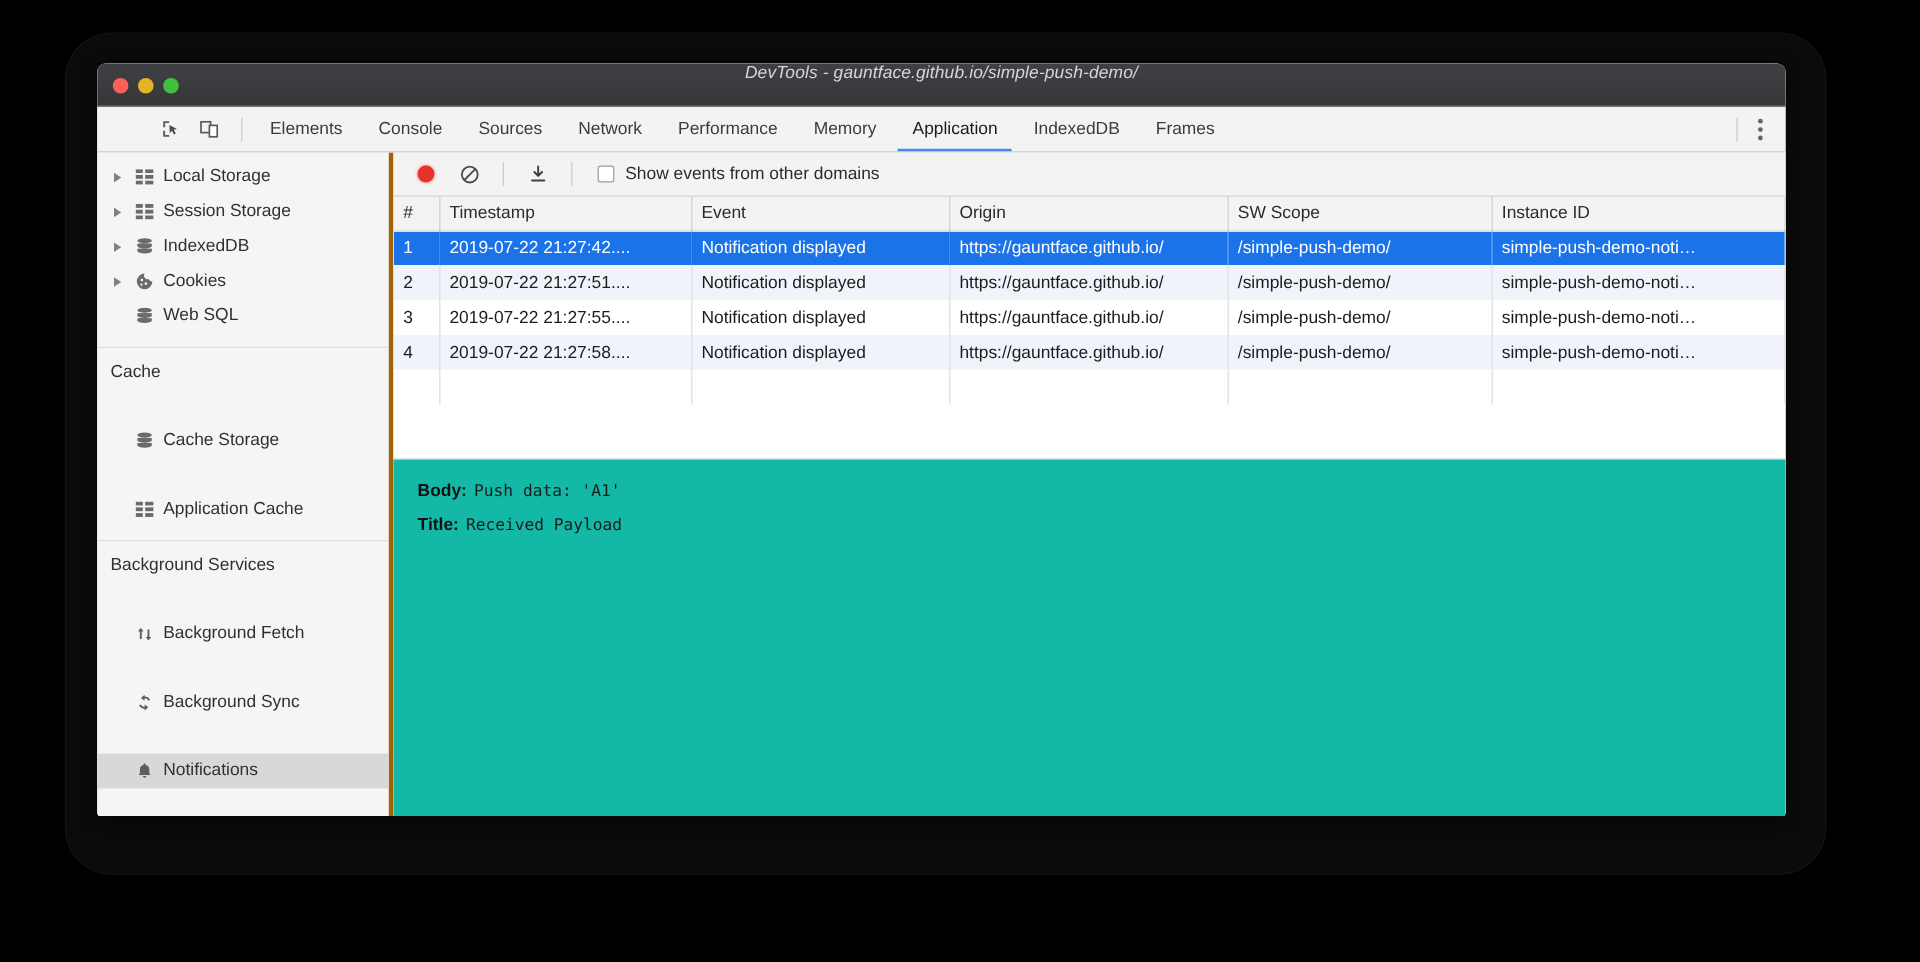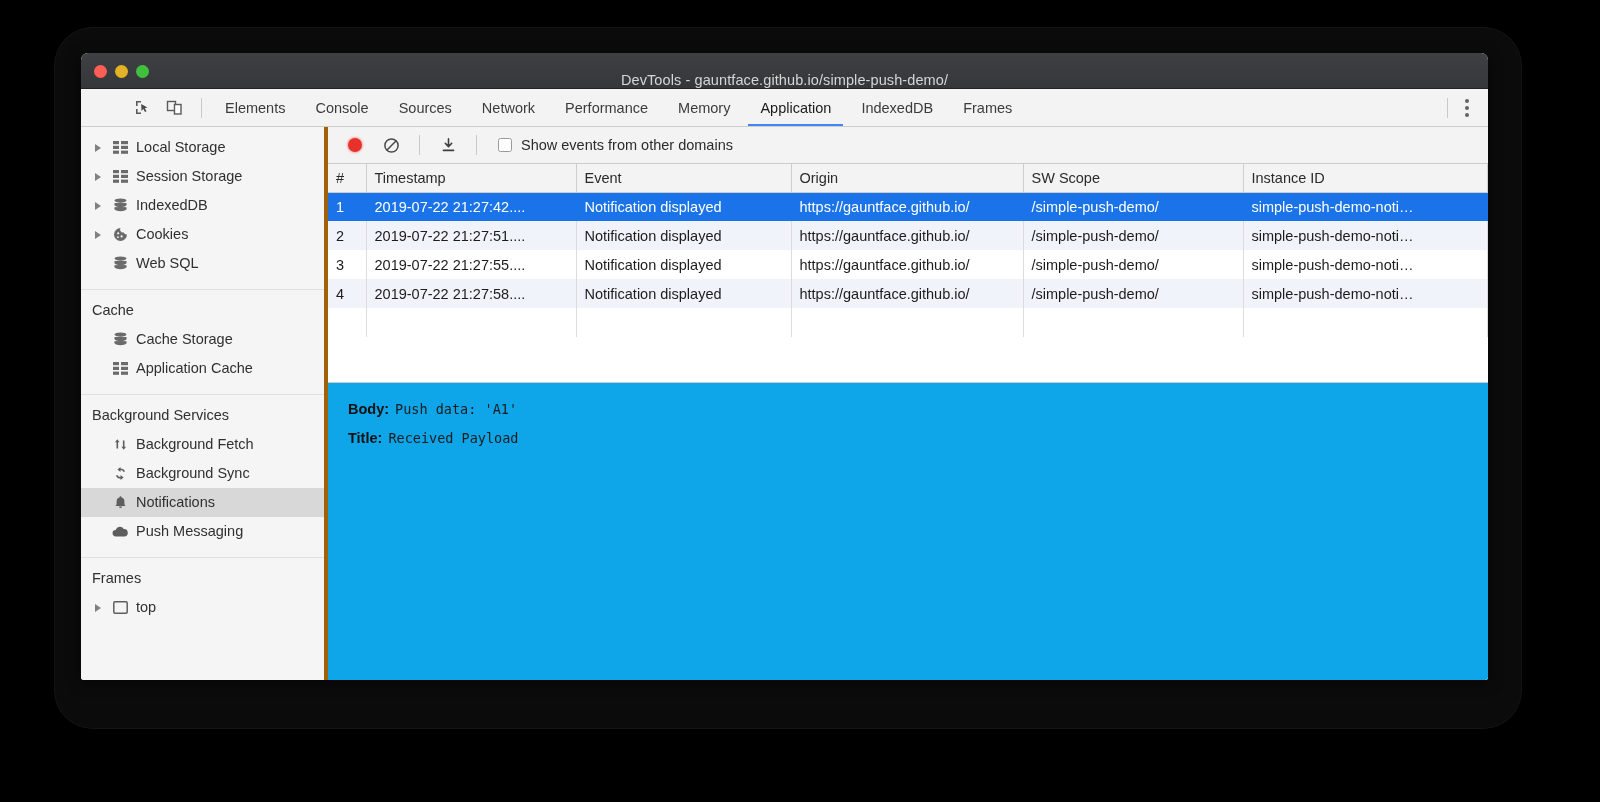--- a/index.html
+++ b/index.html
@@ -31,21 +31,21 @@
     overflow: hidden;
     box-shadow: 0 2px 14px rgba(0,0,0,0.55);
   }
 
   
   .titlebar {
     position: relative;
     height: 36px;
     background: linear-gradient(#3f4043, #363739);
     border-bottom: 1px solid #222;
-    display: flex; align-items: flex-end;
+    display: flex; align-items: flex-start; font-style: italic;
   }
   .lights { position: absolute; left: 13px; top: 12px; display: flex; gap: 8px; }
   .light { width: 13px; height: 13px; border-radius: 50%; }
   .light.red    { background: #ff5f56; }
   .light.yellow { background: #e3b326; }
   .light.green  { background: #40c13d; }
   .win-title {
     width: 100%; text-align: center;
     color: #d6d6d6; font-size: 14.5px; letter-spacing: .1px;
   }
@@ -106,21 +106,21 @@
   .sb-arrow.hidden { visibility: hidden; }
   .sb-arrow b {
     width: 0; height: 0;
     border-left: 6px solid #808080;
     border-top: 4.5px solid transparent;
     border-bottom: 4.5px solid transparent;
     display: block;
   }
   .sb-ico { width: 18px; min-width: 18px; height: 18px; display: flex; align-items: center; justify-content: center; }
   .sb-label { line-height: 1; }
-  .indent-1 { padding-left: 30px; }
+  .indent-1 { padding-left: 30px; margin-top: 28px; }
 
   
   .main { flex: 1; display: flex; flex-direction: column; background: #ffffff; min-width: 0; }
 
   .main-toolbar {
     height: 37px; min-height: 37px;
     background: #f3f3f3;
     border-bottom: 1px solid #cdcdcd;
     display: flex; align-items: center;
     padding-left: 14px; gap: 10px;
@@ -163,21 +163,21 @@
   tr.filler td { height: 85px; background: #fff; border-right: 1px solid #dcdcdc; }
 
   .col-idx   { width: 38px; }
   .col-ts    { width: 210px; }
   .col-event { width: 215px; }
   .col-origin{ width: 232px; }
   .col-scope { width: 220px; }
   .col-inst  { width: auto; }
 
   
-  .details { flex: 1; padding: 18px 0 0 20px; background: #0ea5e9; }
+  .details { flex: 1; padding: 18px 0 0 20px; background: #14b8a6; }
   .det-row { display: flex; align-items: baseline; margin-bottom: 13px; font-size: 14.5px; }
   .det-key { font-weight: bold; color: #111; margin-right: 6px; }
   .det-val { font-family: "DejaVu Sans Mono", "Liberation Mono", monospace; font-size: 13.5px; color: #1c1c1c; }
 </style>
 </head>
 <body>
 
 <div id="stage">
   <div class="bezel"></div>
 

